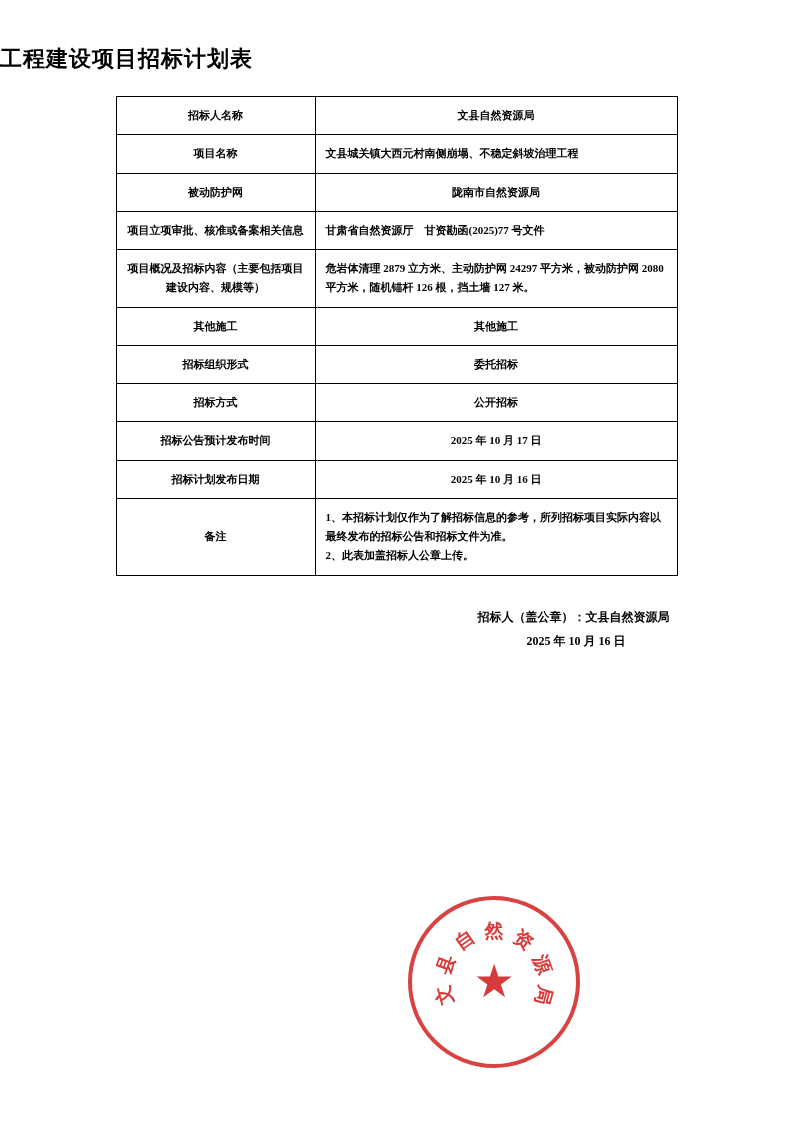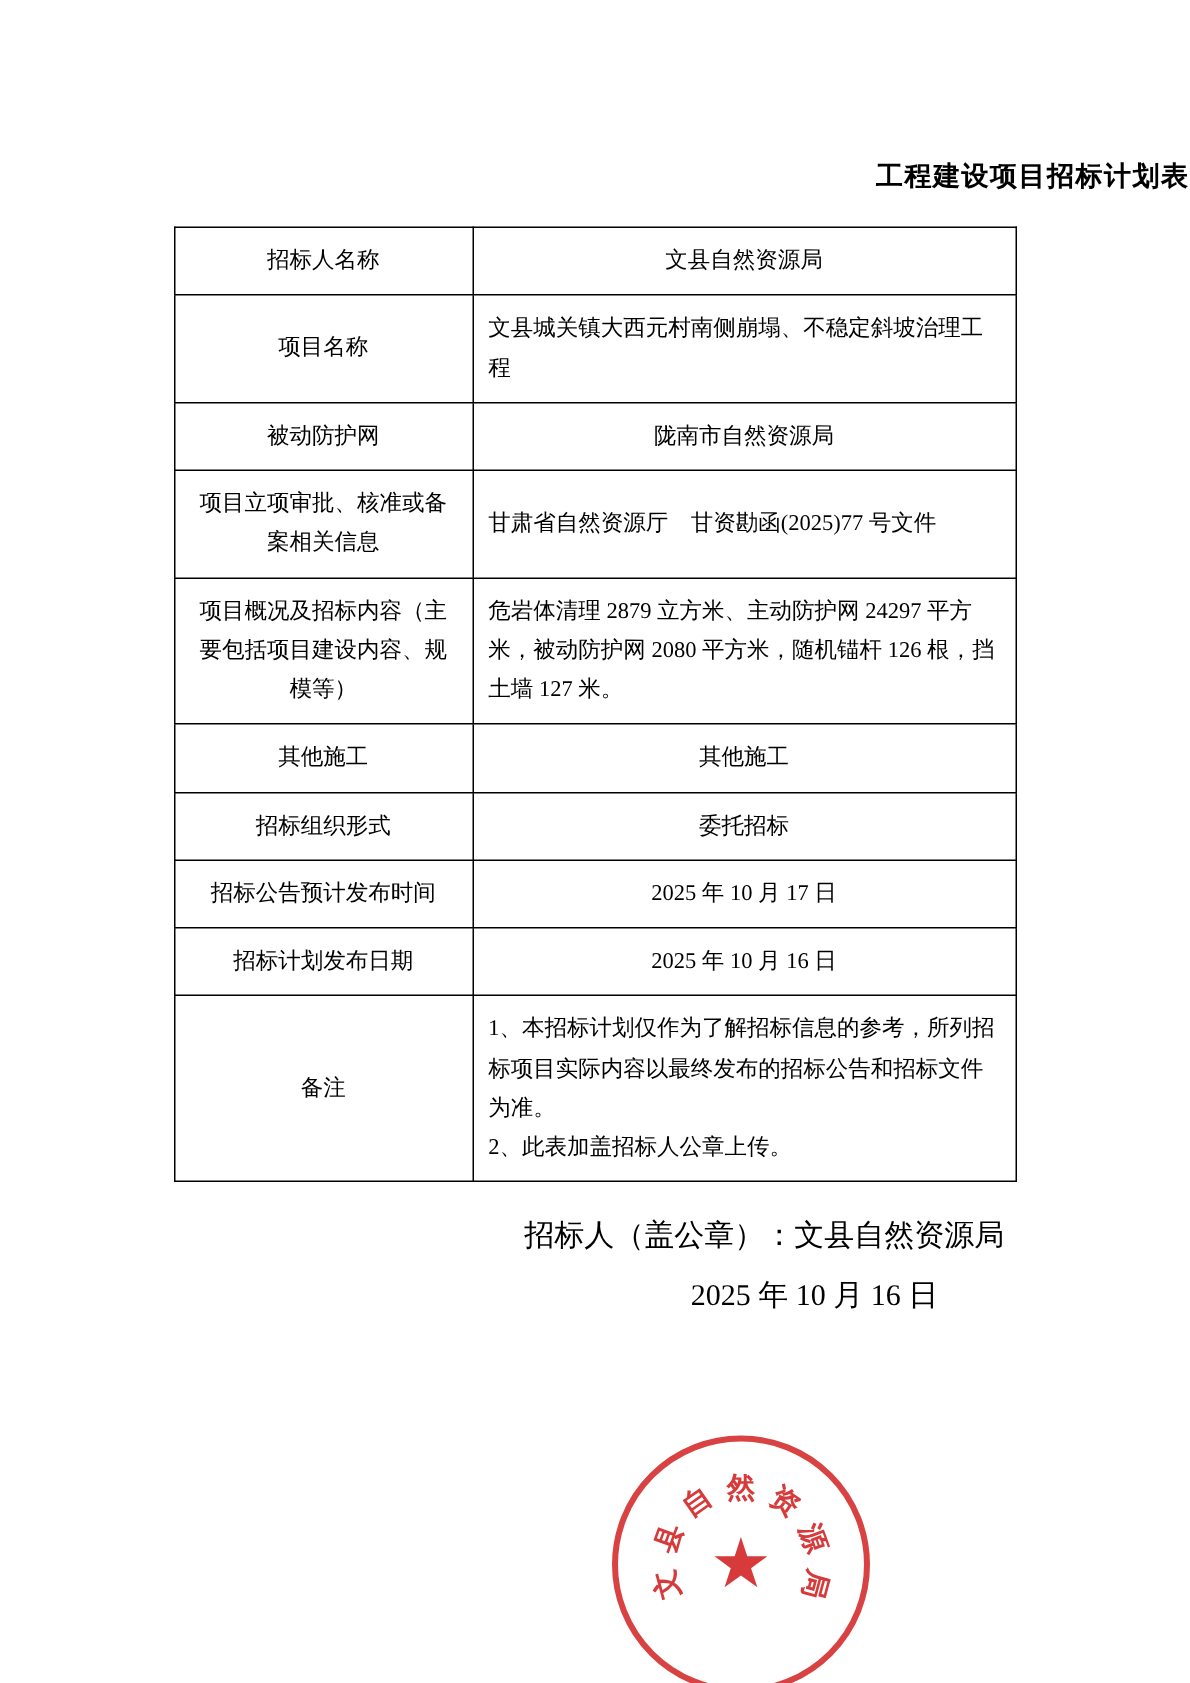--- a/index.html
+++ b/index.html
@@ -16,40 +16,41 @@
     overflow: hidden;
   }
   .page {
     position: relative;
     width: 793px;
     height: 1122px;
     box-sizing: border-box;
     padding: 0;
   }
   .doc-title {
-    text-align: right;
-    font-size: 18px;
+    text-align: left;
+    font-size: 22px;
     font-weight: bold;
     letter-spacing: 1px;
-    margin-top: 105px;
+    margin-top: 44px;
     margin-bottom: 22px;
     font-family: "Liberation Sans", sans-serif;
   }
   table.main-table {
     border-collapse: collapse;
     width: 562px;
     margin: 0 auto;
     table-layout: fixed;
   }
   table.main-table td {
     border: 1px solid #000000;
-    font-size: 15px;
+    font-size: 11px;
     line-height: 1.75;
     padding: 9px 10px;
     vertical-align: middle;
+    font-weight: bold;
   }
   td.label {
     width: 178px;
     text-align: center;
   }
   td.value {
     text-align: center;
   }
   td.value.center-multi {
     text-align: left;
@@ -58,25 +59,26 @@
     display: block;
   }
   .remark-cell {
     text-align: left;
     line-height: 1.85;
     padding: 10px 12px 10px 12px;
     margin-top: 10px;
   }
   .sign-block {
     width: 562px;
-    margin: 4px auto;
+    margin: 17px auto;
     position: relative;
-    font-size: 20px;
+    font-size: 12px;
     line-height: 2.0;
     padding-top: 12px;
+    font-weight: bold;
   }
   .sign-line {
     text-align: right;
     padding-right: 8px;
   }
   .sign-date {
     text-align: right;
     padding-right: 52px;
   }
   
@@ -162,20 +164,24 @@
         <td class="label">项目概况及招标内容（主要包括项目建设内容、规模等）</td>
         <td class="value center-multi">危岩体清理 2879 立方米、主动防护网 24297 平方米，被动防护网 2080 平方米，随机锚杆 126 根，挡土墙 127 米。</td>
       </tr>
       <tr>
         <td class="label">其他施工</td>
         <td class="value">其他施工</td>
       </tr>
       <tr>
         <td class="label">招标组织形式</td>
         <td class="value">委托招标</td>
+      </tr>
+      <tr>
+        <td class="label">招标方式</td>
+        <td class="value">公开招标</td>
       </tr>
       <tr>
         <td class="label">招标公告预计发布时间</td>
         <td class="value">2025 年 10 月 17 日</td>
       </tr>
       <tr>
         <td class="label">招标计划发布日期</td>
         <td class="value">2025 年 10 月 16 日</td>
       </tr>
       <tr>

